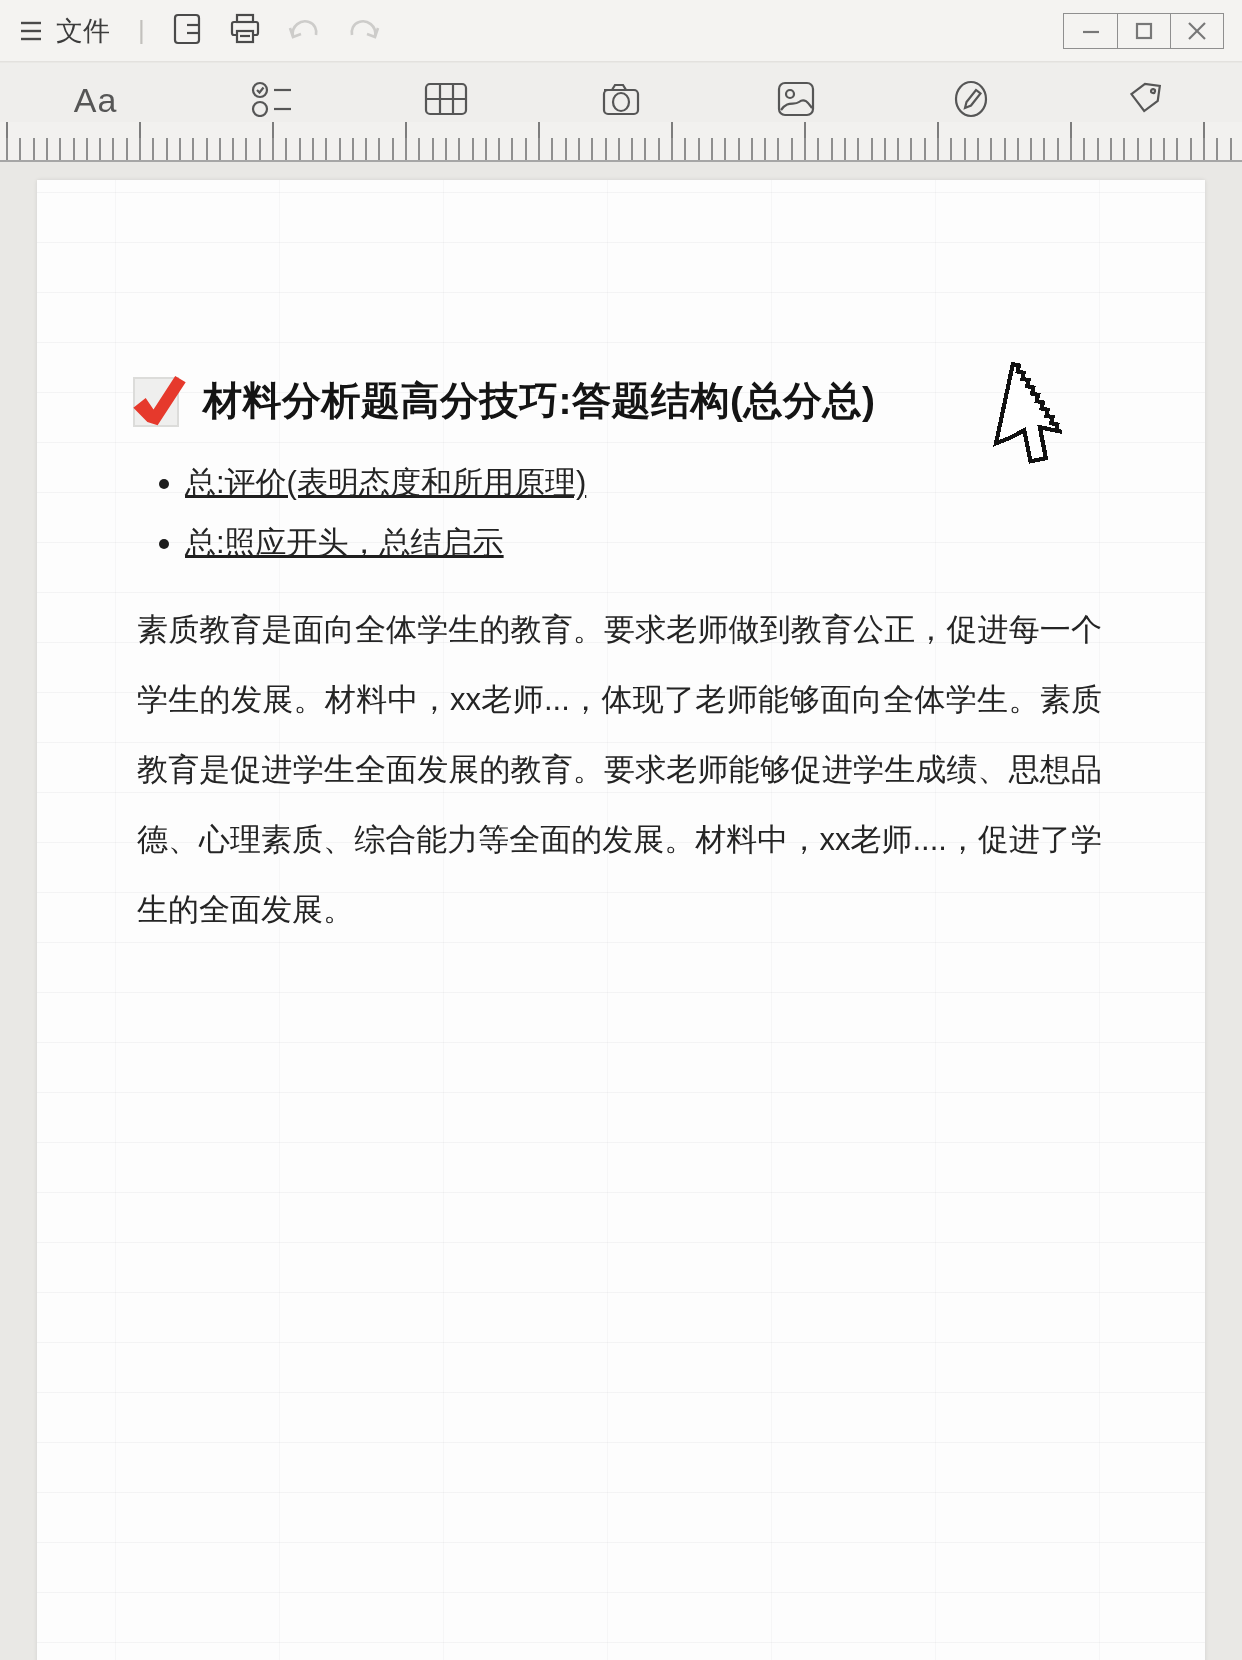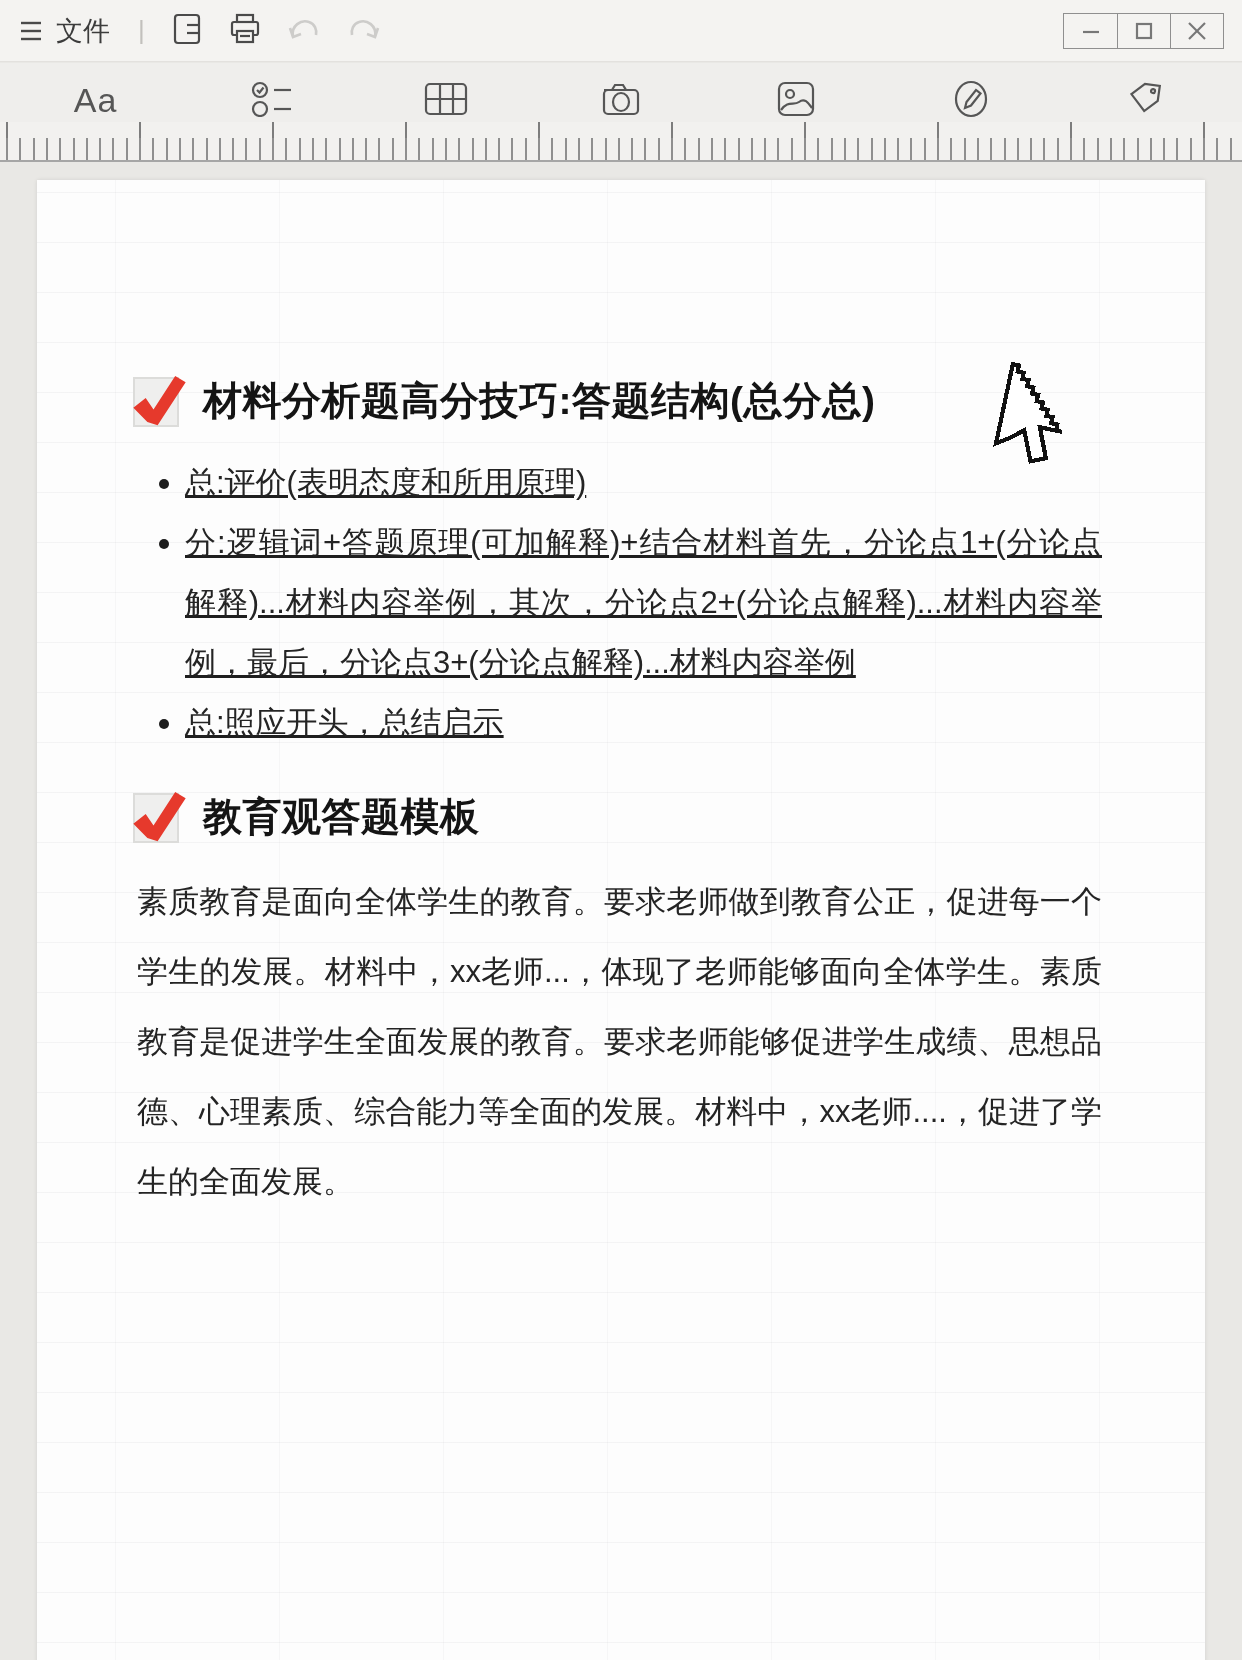--- a/index.html
+++ b/index.html
@@ -256,33 +256,23 @@
         <span class="box"></span>
         <svg width="66" height="58" viewBox="0 0 66 58">
           <path d="M6 33 L19 24 L26 36 L50 4 L60 11 L29 52 L19 48 Z" fill="#e6392c" transform="rotate(-4 33 29)"></path>
         </svg>
       </span>
       <span class="h-text">材料分析题高分技巧:答题结构(总分总)</span>
     </div>
 
     <ul class="bullets">
       <li>总:评价(表明态度和所用原理)</li>
-      <li>分:逻辑词+答题原理(可加解释)+结合材料首先，分论点1+(分论点解释)...材料内容举例，其次，分论点2+(分论点解释)...材料内容举例，最后，分论点3+(分论点解释)...材料内容举例</li>
       <li>总:照应开头，总结启示</li>
     </ul>
 
-    <div class="h-row second">
-      <span class="checkbox">
-        <span class="box"></span>
-        <svg width="66" height="58" viewBox="0 0 66 58">
-          <path d="M6 33 L19 24 L26 36 L50 4 L60 11 L29 52 L19 48 Z" fill="#e6392c" transform="rotate(-4 33 29)"></path>
-        </svg>
-      </span>
-      <span class="h-text">教育观答题模板</span>
-    </div>
 
     <p class="body-p">素质教育是面向全体学生的教育。要求老师做到教育公正，促进每一个学生的发展。材料中，xx老师...，体现了老师能够面向全体学生。素质教育是促进学生全面发展的教育。要求老师能够促进学生成绩、思想品德、心理素质、综合能力等全面的发展。材料中，xx老师....，促进了学生的全面发展。</p>
 
   </div>
 </div>
 
 <div class="cursor">
   <svg width="96" height="108" viewBox="-4 -4 74 104" shape-rendering="crispEdges">
     <polygon points="0,0 6,0 6,6 12,6 12,12 18,12 18,18 24,18 24,24 30,24 30,30 36,30 36,36 42,36 42,42 48,42 48,48 54,48 54,54 60,54 38,54 50,82 36,88 24,60 12,70 0,78" fill="#ffffff" stroke="#111111" stroke-width="4" stroke-linejoin="miter"></polygon>
   </svg>

